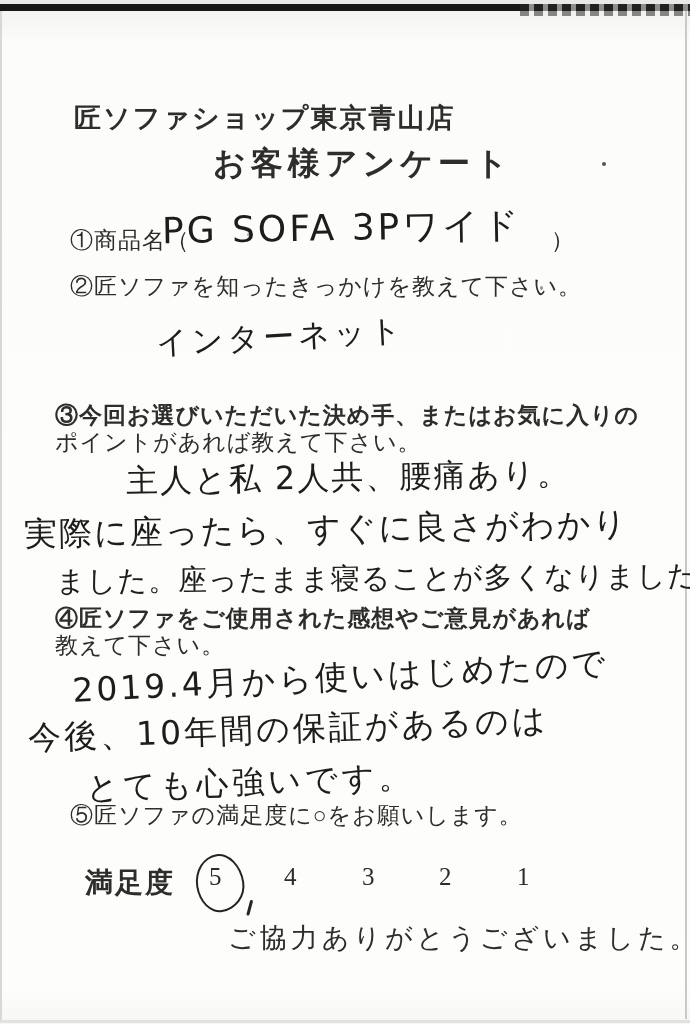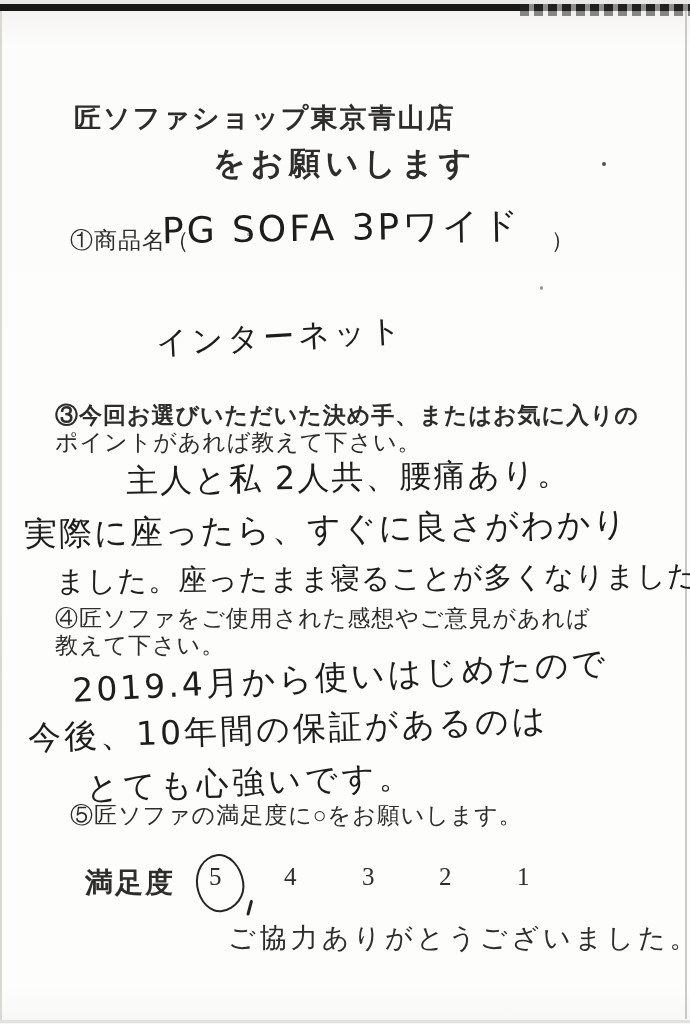--- a/index.html
+++ b/index.html
@@ -59,35 +59,36 @@
   <div class="top-edge"></div>
   <div class="top-edge-texture"></div>
   <div class="edge-left"></div>
   <div class="edge-right"></div>
   <div class="bottom-edge"></div>
   <div class="speck" style="left:602px;top:158px;width:4px;height:4px;"></div>
   <div class="speck" style="left:247px;top:229px;width:3px;height:3px;opacity:.5;"></div>
   <div class="speck" style="left:540px;top:282px;width:3px;height:4px;opacity:.6;"></div>
 
   <div class="printed store-name">匠ソファショップ東京青山店</div>
-  <div class="printed form-title">をお願いします</div>
+  <div class="printed form-title">お客様アンケート</div>
 
   <div class="printed q-label" style="left:70px;top:221px;">①商品名（</div>
   <div class="hand" style="left:162px;top:200px;font-size:36px;transform:rotate(-1deg);letter-spacing:3px;">PG SOFA 3Pワイド</div>
   <div class="printed q-label" style="left:551px;top:221px;">）</div>
 
+  <div class="printed q-label" style="left:70px;top:267px;">②匠ソファを知ったきっかけを教えて下さい。</div>
   <div class="hand" style="left:156px;top:312px;font-size:31px;transform:rotate(-3deg);letter-spacing:4px;">インターネット</div>
 
   <div class="printed q-label" style="left:55px;top:396px;font-weight:bold;">③今回お選びいただいた決め手、またはお気に入りの</div>
   <div class="printed q-label" style="left:55px;top:423px;">ポイントがあれば教えて下さい。</div>
   <div class="hand" style="left:126px;top:452px;font-size:32px;transform:rotate(-1deg);letter-spacing:2px;">主人と私 2人共、腰痛あり。</div>
   <div class="hand" style="left:24px;top:503px;font-size:33px;transform:rotate(-1deg);letter-spacing:2px;">実際に座ったら、すぐに良さがわかり</div>
   <div class="hand" style="left:56px;top:555px;font-size:29px;transform:rotate(-0.5deg);letter-spacing:1px;">ました。座ったまま寝ることが多くなりました。</div>
 
-  <div class="printed q-label" style="left:55px;top:599px;">④匠ソファをご使用された感想やご意見があれば</div>
+  <div class="printed q-label" style="left:55px;top:599px;font-weight:bold;">④匠ソファをご使用された感想やご意見があれば</div>
   <div class="printed q-label" style="left:55px;top:626px;">教えて下さい。</div>
   <div class="hand" style="left:72px;top:651px;font-size:33px;transform:rotate(-3deg);letter-spacing:3px;">2019.4月から使いはじめたので</div>
   <div class="hand" style="left:28px;top:703px;font-size:33px;transform:rotate(-2deg);letter-spacing:3px;">今後、10年間の保証があるのは</div>
   <div class="hand" style="left:86px;top:757px;font-size:32px;transform:rotate(-2deg);letter-spacing:4px;">とても心強いです。</div>
 
   <div class="printed q-label" style="left:70px;top:796px;">⑤匠ソファの満足度に○をお願いします。</div>
   <div class="printed" style="left:85px;top:860px;font-size:28px;letter-spacing:2px;font-weight:bold;">満足度</div>
 
   <div class="rating-num" style="left:209px;top:859px;">5</div>
   <div class="rating-num" style="left:284px;top:859px;">4</div>

